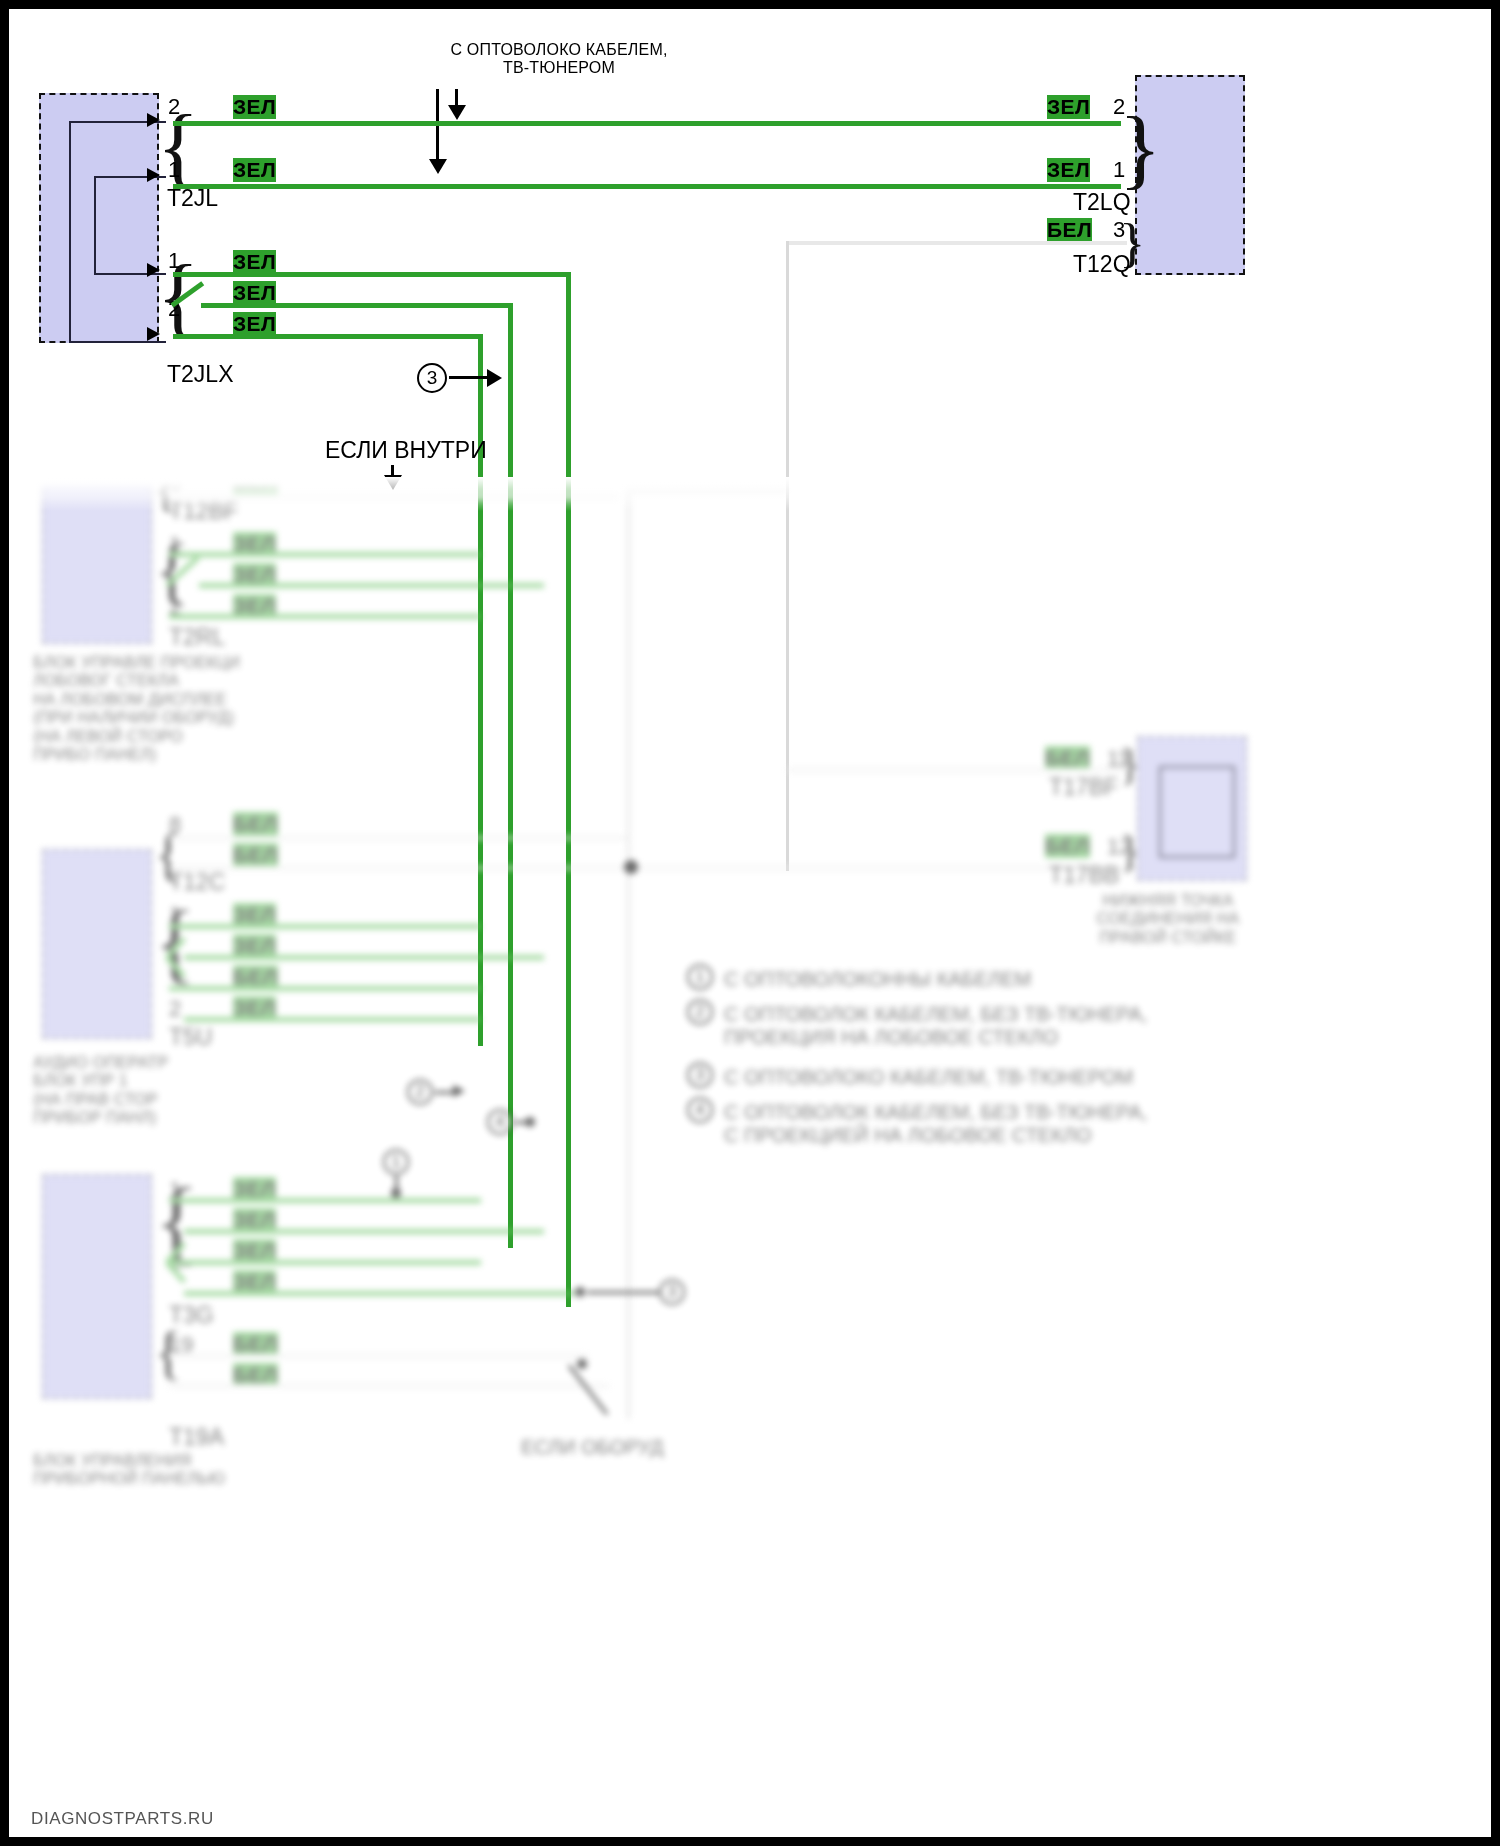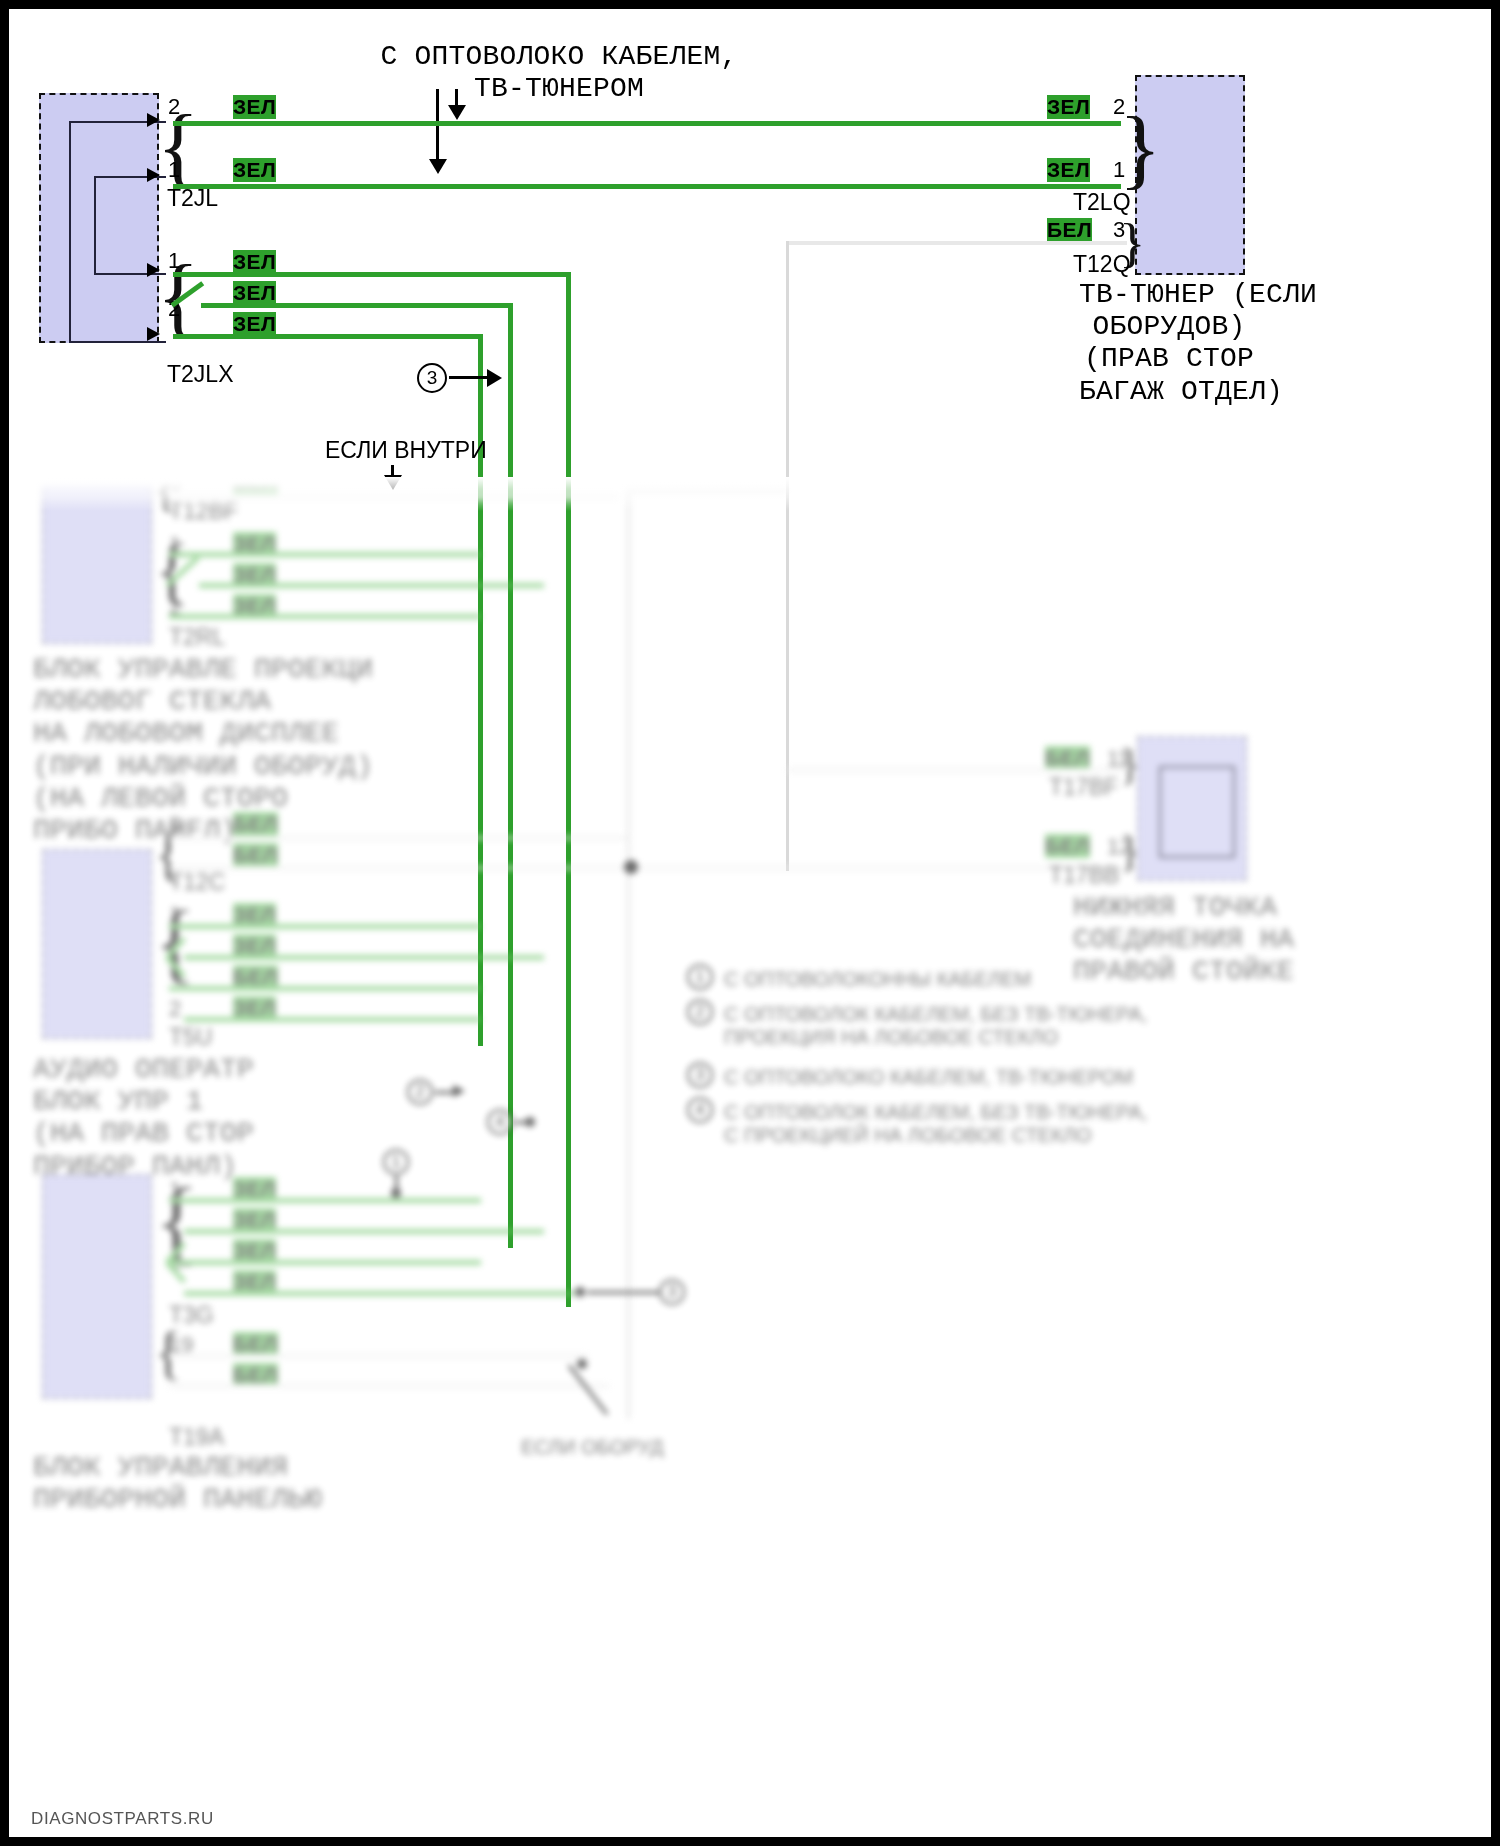--- a/index.html
+++ b/index.html
@@ -16,21 +16,21 @@
   .lbl{
     position:absolute;
     font-family:"Liberation Sans", sans-serif;
     color:#000;
     white-space:pre;
     line-height:1.15;
   }
   .lbl.wire{font-size:21px;font-weight:700;letter-spacing:.4px;}
   .lbl.pin{font-size:22px;font-weight:400;}
   .lbl.conn{font-size:23px;font-weight:400;}
-  .lbl.title{font-size:28px;font-weight:400;letter-spacing:.2px;font-family:Liberation Mono, monospace;}
+  .lbl.title{font-size:16px;font-weight:400;letter-spacing:.2px;}
   .lbl.note{font-size:23px;font-weight:400;}
   .lbl.legend{font-size:20px;font-weight:400;}
   .lbl.wm{font-size:17px;font-weight:400;color:#555;letter-spacing:.6px;}
 
   
   .connbox{
     position:absolute;
     background:#ccccf2;
     border:2px dashed #111;
     box-sizing:border-box;
@@ -171,24 +171,20 @@
   <div class="lbl pin" style="left:1104px;top:148px;">1</div>
   <div class="lbl pin" style="left:1104px;top:208px;">3</div>
 
   <div class="lbl wire" style="left:1038px;top:86px;">ЗЕЛ</div>
   <div class="lbl wire" style="left:1038px;top:149px;">ЗЕЛ</div>
   <div class="lbl wire" style="left:1038px;top:209px;">БЕЛ</div>
 
   <div class="lbl conn" style="left:1064px;top:180px;">T2LQ</div>
   <div class="lbl conn" style="left:1064px;top:242px;">T12Q</div>
 
-  <div class="lbl title" style="left:1070px;top:270px;width:180px;text-align:center;">ТВ-ТЮНЕР (ЕСЛИ
-ОБОРУДОВ)
-(ПРАВ СТОР
-БАГАЖ ОТДЕЛ)</div>
 
   <div class="wire wht h" style="left:778px;top:232px;width:340px;"></div>
   <div class="greyline v" style="left:777px;top:232px;height:630px;"></div>
 
   <div id="lower">
 
     <div class="connbox" style="left:33px;top:-25px;width:110px;height:185px;"></div>
     <div class="brk" style="left:145px;top:-18px;font-size:48px;">{</div>
     <div class="brk" style="left:145px;top:48px;font-size:76px;">{</div>
 

